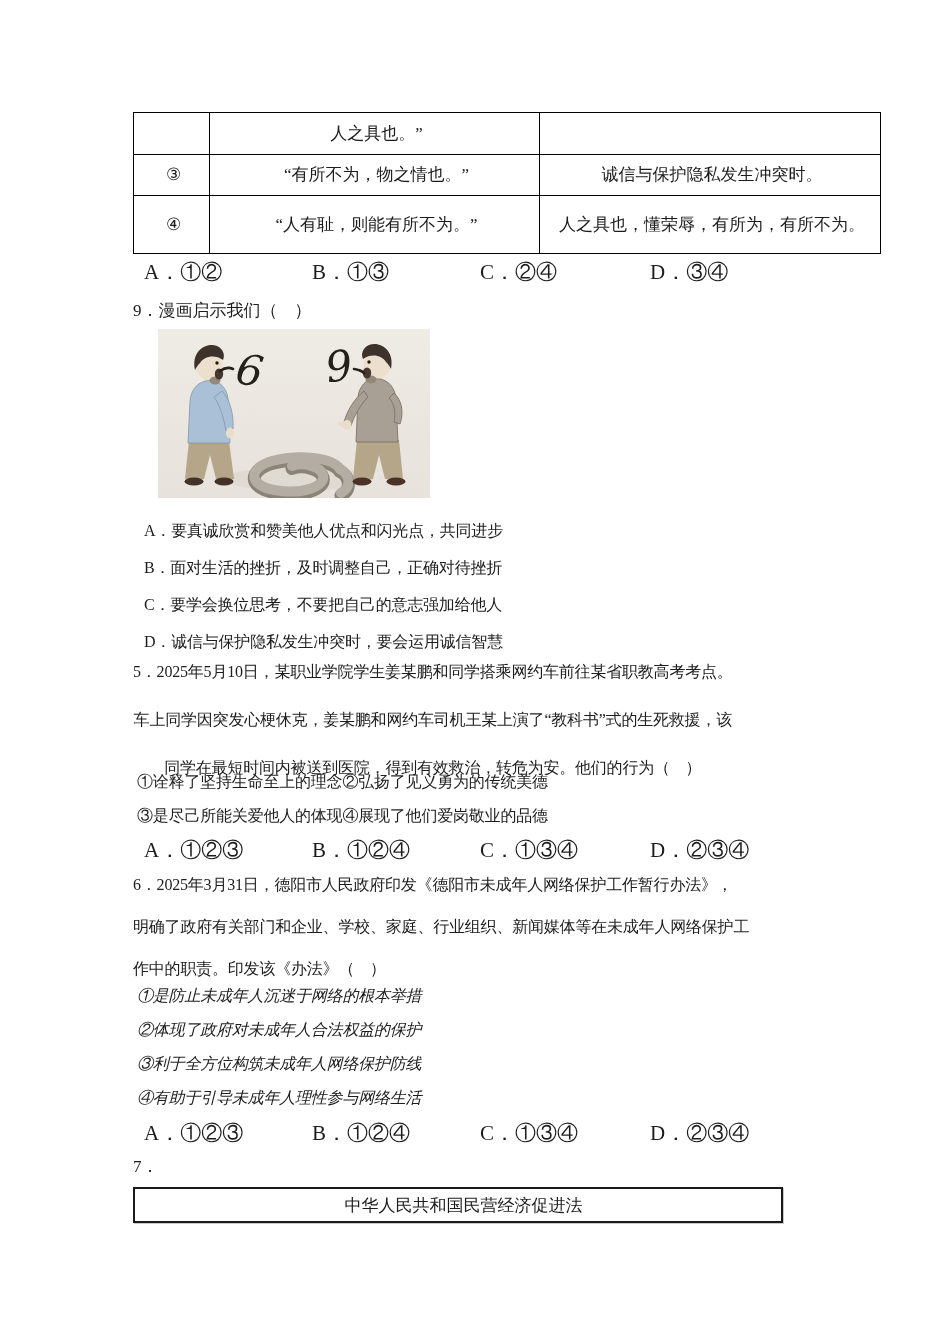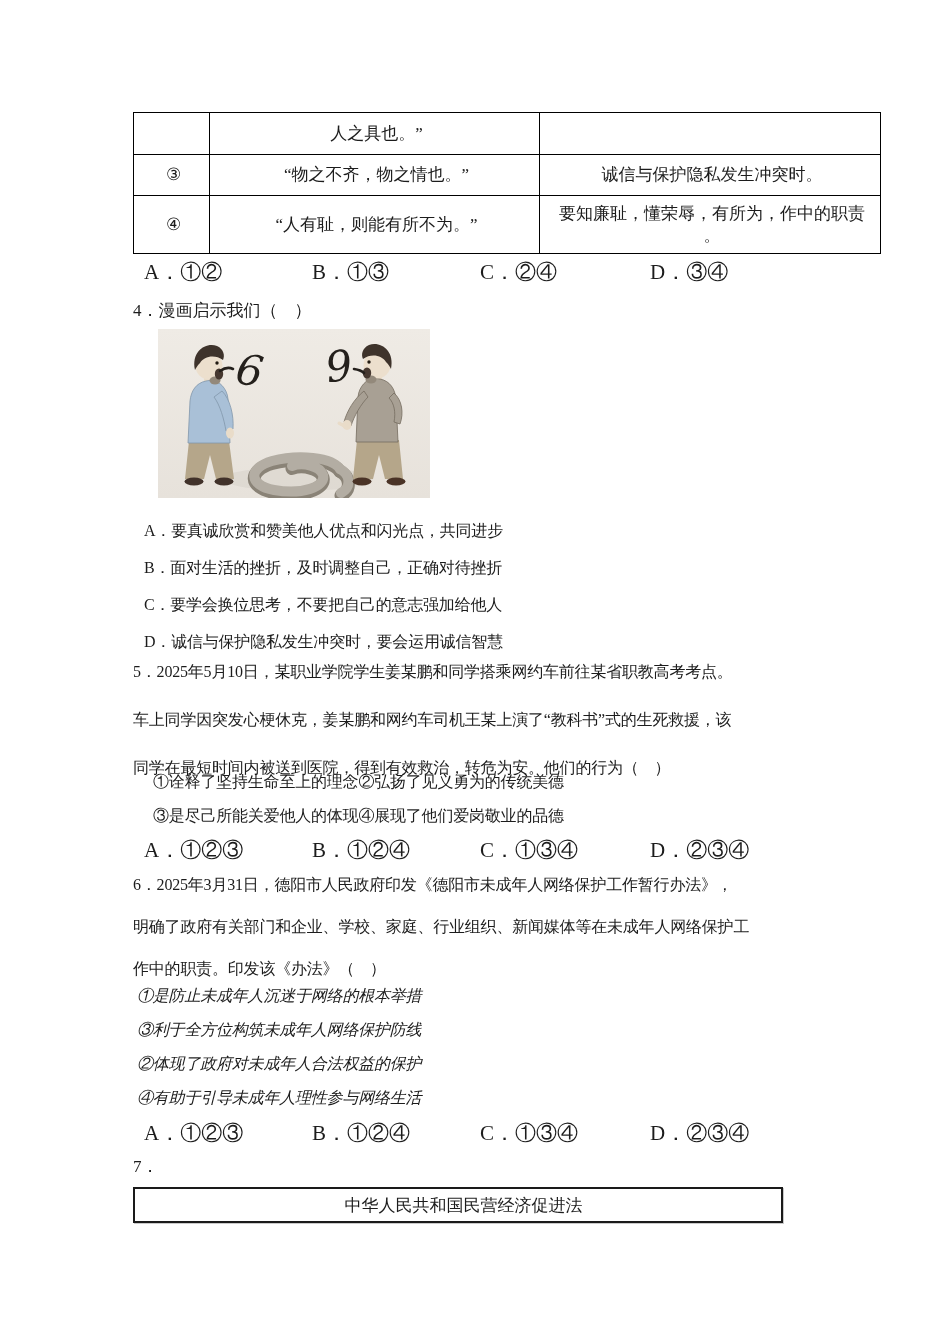--- a/index.html
+++ b/index.html
@@ -25,21 +25,21 @@
   tr.r1{height:41px;}
   tr.r2{height:58px;}
   
   .opt-row{
     left:133px;width:700px;height:26px;
     display:grid;grid-template-columns:168px 168px 170px 1fr;
     padding-left:11px;font-size:21px;line-height:26px;white-space:nowrap;
   }
   
   .line{white-space:nowrap;font-size:16px;letter-spacing:-0.2px;}
-  .para .line{height:48px;line-height:48px;}
+  .para .line{height:48px;line-height:48px;text-align:center;}
   .para42 .line{height:42px;line-height:42px;}
   .stmts .line{height:34px;line-height:34px;padding-left:4px;}
   .optlines .line{height:37px;line-height:37px;padding-left:11px;}
   .qtitle{font-size:17px;line-height:22px;white-space:nowrap;}
   
   .law-box{
     left:133px;top:1187px;width:650px;height:36px;box-sizing:border-box;
     border:2px solid #1a1a1a;box-shadow:1px 1px 0 0 #c9c9c9;
     display:flex;align-items:center;padding-left:11px;
     font-size:17px;white-space:nowrap;justify-content:center;
@@ -52,39 +52,39 @@
 
 <table class="quote abs" style="left:133px;top:112px;">
   <tbody>
       <tr class="r0">
     <td class="c-num"></td>
     <td class="c-quote">人之具也。”</td>
     <td class="c-mean"></td>
   </tr>
   <tr class="r1">
     <td class="c-num">③</td>
-    <td class="c-quote">“物之不齐，物之情也。”</td>
+    <td class="c-quote">“有所不为，物之情也。”</td>
     <td class="c-mean">诚信与保护隐私发生冲突时。</td>
   </tr>
   <tr class="r2">
     <td class="c-num">④</td>
     <td class="c-quote">“人有耻，则能有所不为。”</td>
-    <td class="c-mean">要知廉耻，懂荣辱，有所为，作中的职责。</td>
+    <td class="c-mean">人之具也，懂荣辱，有所为，有所不为。</td>
   </tr>
 </tbody>
   </table>
 
 <div class="opt-row abs" style="top:259px;">
   <span>A．①②</span>
   <span>B．①③</span>
   <span>C．②④</span>
   <span>D．③④</span>
 </div>
 
-<div class="qtitle abs" style="left:133px;top:300px;">4．漫画启示我们（　）</div>
+<div class="qtitle abs" style="left:133px;top:300px;">9．漫画启示我们（　）</div>
 
 <svg class="cartoon abs" viewBox="0 0 272 169">
   <defs>
     <linearGradient id="bgG" x1="0" y1="0" x2="0" y2="1">
       <stop offset="0" stop-color="#efebe5"></stop>
         <stop offset="1" stop-color="#e7e2db"></stop>
     </linearGradient>
   </defs>
   <rect width="272" height="169" fill="url(#bgG)"></rect>
 
@@ -145,40 +145,40 @@
   <div class="line">B．面对生活的挫折，及时调整自己，正确对待挫折</div>
   <div class="line">C．要学会换位思考，不要把自己的意志强加给他人</div>
   <div class="line">D．诚信与保护隐私发生冲突时，要会运用诚信智慧</div>
 </div>
 
 <div class="para abs" style="left:133px;top:648px;">
   <div class="line">5．2025年5月10日，某职业学院学生姜某鹏和同学搭乘网约车前往某省职教高考考点。</div>
   <div class="line">车上同学因突发心梗休克，姜某鹏和网约车司机王某上演了“教科书”式的生死救援，该</div>
   <div class="line">同学在最短时间内被送到医院，得到有效救治，转危为安。他们的行为（　）</div>
 </div>
-<div class="stmts abs" style="left:149px;top:765px;">
+<div class="stmts abs" style="left:133px;top:765px;">
   <div class="line">①诠释了坚持生命至上的理念②弘扬了见义勇为的传统美德</div>
   <div class="line">③是尽己所能关爱他人的体现④展现了他们爱岗敬业的品德</div>
 </div>
 <div class="opt-row abs" style="top:837px;">
   <span>A．①②③</span>
   <span>B．①②④</span>
   <span>C．①③④</span>
   <span>D．②③④</span>
 </div>
 
 <div class="para42 abs" style="left:133px;top:864px;">
   <div class="line">6．2025年3月31日，德阳市人民政府印发《德阳市未成年人网络保护工作暂行办法》，</div>
   <div class="line">明确了政府有关部门和企业、学校、家庭、行业组织、新闻媒体等在未成年人网络保护工</div>
   <div class="line">作中的职责。印发该《办法》（　）</div>
 </div>
 <div class="stmts abs" style="left:133px;top:979px;font-style:italic;">
   <div class="line">①是防止未成年人沉迷于网络的根本举措</div>
+  <div class="line">②体现了政府对未成年人合法权益的保护</div>
   <div class="line">③利于全方位构筑未成年人网络保护防线</div>
-  <div class="line">②体现了政府对未成年人合法权益的保护</div>
   <div class="line">④有助于引导未成年人理性参与网络生活</div>
 </div>
 <div class="opt-row abs" style="top:1120px;">
   <span>A．①②③</span>
   <span>B．①②④</span>
   <span>C．①③④</span>
   <span>D．②③④</span>
 </div>
 
 <div class="qtitle abs" style="left:133px;top:1156px;">7．</div>

